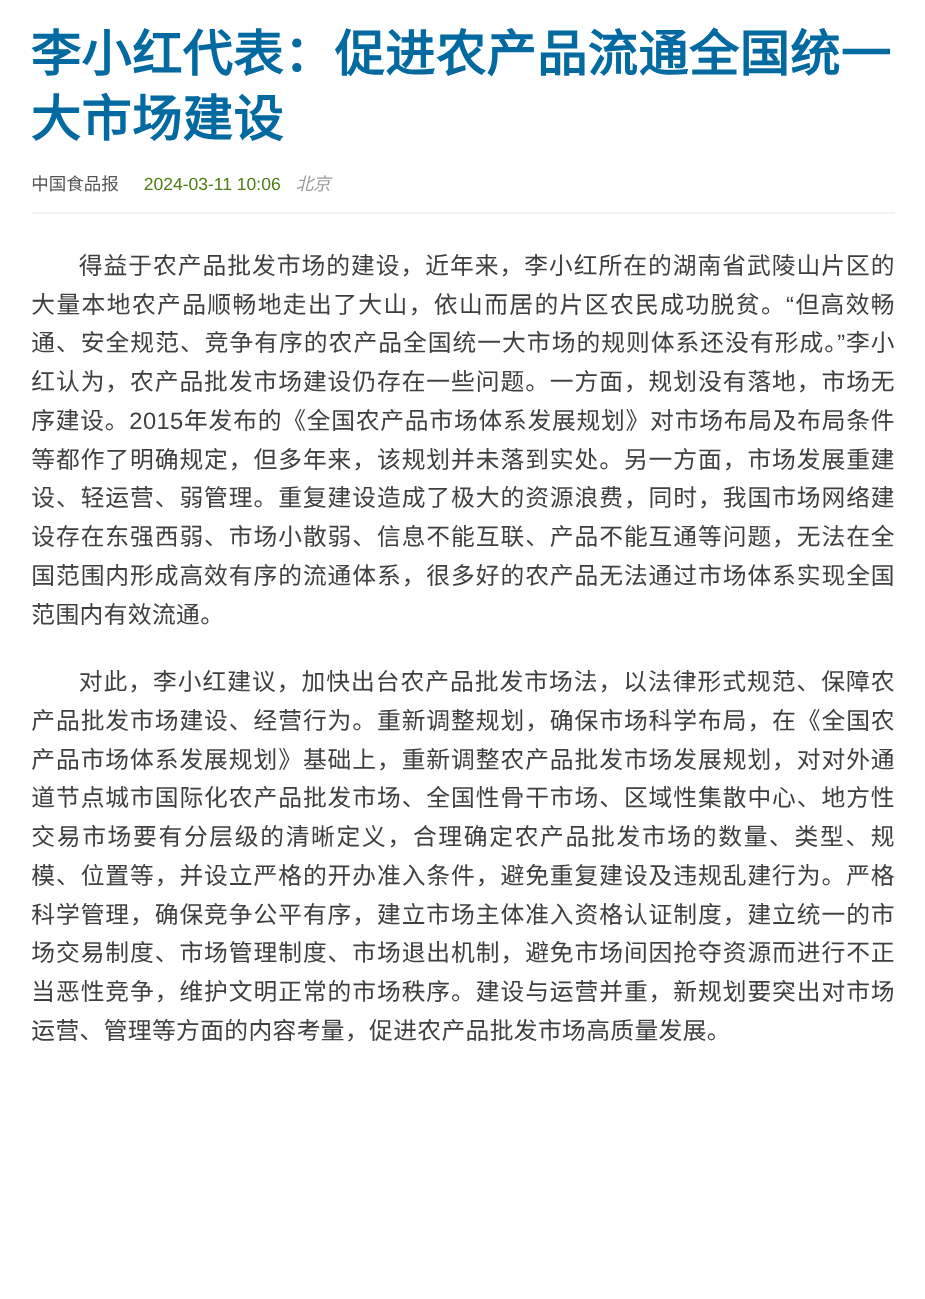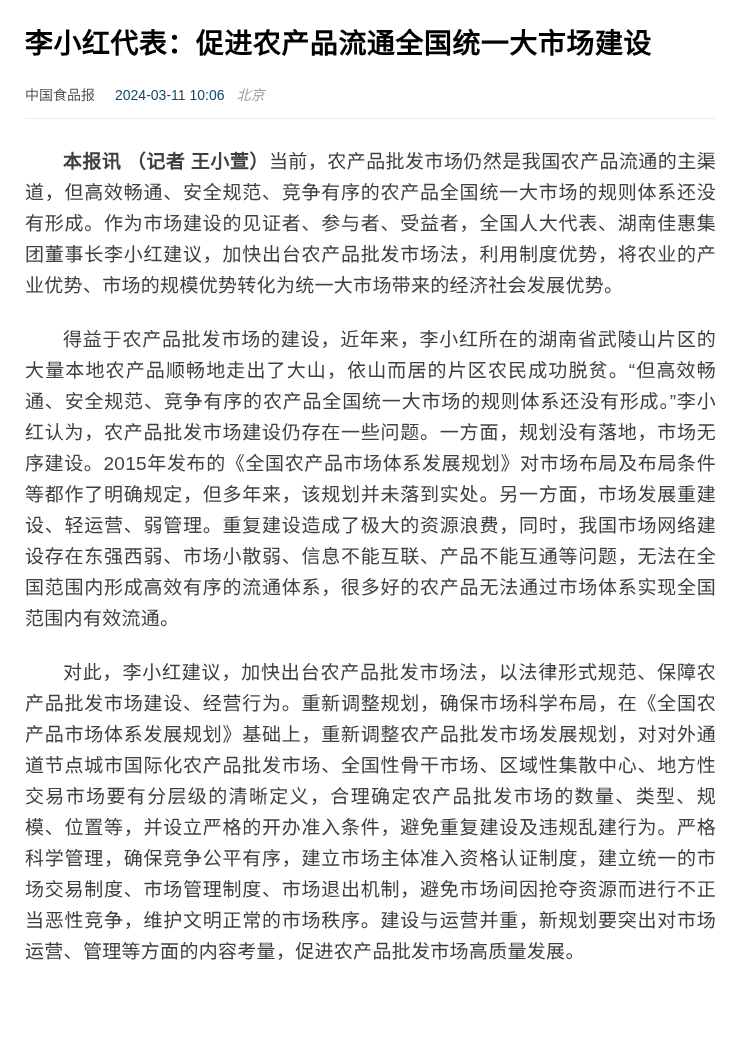--- a/index.html
+++ b/index.html
@@ -15,41 +15,41 @@
   }
   .page {
     box-sizing: border-box;
     width: 740px;
     height: 1039px;
     padding: 18px 24px 0 25px;
     background: #ffffff;
   }
   .article-title {
     margin: 0;
-    font-size: 28px;
+    font-size: 40px;
     line-height: 52px;
     font-weight: 700;
-    color: #000000;
+    color: #0369a1;
     letter-spacing: 0.5px;
   }
   .meta-row {
     display: flex;
     align-items: center;
     margin-top: 15px;
     font-size: 14px;
     line-height: 20px;
   }
   .meta-source {
     color: #555555;
     margin-right: 20px;
     cursor: pointer;
     text-align: center;
   }
   .meta-datetime {
-    color: #0c4a6e;
+    color: #4d7c0f;
     margin-right: 12px;
   }
   .meta-location {
     color: #9a9a9a;
     font-style: italic;
   }
   .divider {
     border: none;
     border-top: 1px solid #ececec;
     margin: 13px 0 0 0;
@@ -79,20 +79,19 @@
 
   <div class="meta-row">
     <span class="meta-source">中国食品报</span>
     <span class="meta-datetime">2024-03-11 10:06</span>
     <span class="meta-location">北京</span>
   </div>
 
   <hr class="divider">
 
   <div class="article-body">
-    <p><span class="para-lead">本报讯 （记者 王小萱）</span><span>当前，农产品批发市场仍然是我国农产品流通的主渠道，但高效畅通、安全规范、竞争有序的农产品全国统一大市场的规则体系还没有形成。作为市场建设的见证者、参与者、受益者，全国人大代表、湖南佳惠集团董事长李小红建议，加快出台农产品批发市场法，利用制度优势，将农业的产业优势、市场的规模优势转化为统一大市场带来的经济社会发展优势。</span></p>
 
     <p><span class="para-lead"></span><span>得益于农产品批发市场的建设，近年来，李小红所在的湖南省武陵山片区的大量本地农产品顺畅地走出了大山，依山而居的片区农民成功脱贫。“但高效畅通、安全规范、竞争有序的农产品全国统一大市场的规则体系还没有形成。”李小红认为，农产品批发市场建设仍存在一些问题。一方面，规划没有落地，市场无序建设。2015年发布的《全国农产品市场体系发展规划》对市场布局及布局条件等都作了明确规定，但多年来，该规划并未落到实处。另一方面，市场发展重建设、轻运营、弱管理。重复建设造成了极大的资源浪费，同时，我国市场网络建设存在东强西弱、市场小散弱、信息不能互联、产品不能互通等问题，无法在全国范围内形成高效有序的流通体系，很多好的农产品无法通过市场体系实现全国范围内有效流通。</span></p>
 
     <p><span class="para-lead"></span><span>对此，李小红建议，加快出台农产品批发市场法，以法律形式规范、保障农产品批发市场建设、经营行为。重新调整规划，确保市场科学布局，在《全国农产品市场体系发展规划》基础上，重新调整农产品批发市场发展规划，对对外通道节点城市国际化农产品批发市场、全国性骨干市场、区域性集散中心、地方性交易市场要有分层级的清晰定义，合理确定农产品批发市场的数量、类型、规模、位置等，并设立严格的开办准入条件，避免重复建设及违规乱建行为。严格科学管理，确保竞争公平有序，建立市场主体准入资格认证制度，建立统一的市场交易制度、市场管理制度、市场退出机制，避免市场间因抢夺资源而进行不正当恶性竞争，维护文明正常的市场秩序。建设与运营并重，新规划要突出对市场运营、管理等方面的内容考量，促进农产品批发市场高质量发展。</span></p>
   </div>
 
 </div>
 
 </body></html>

